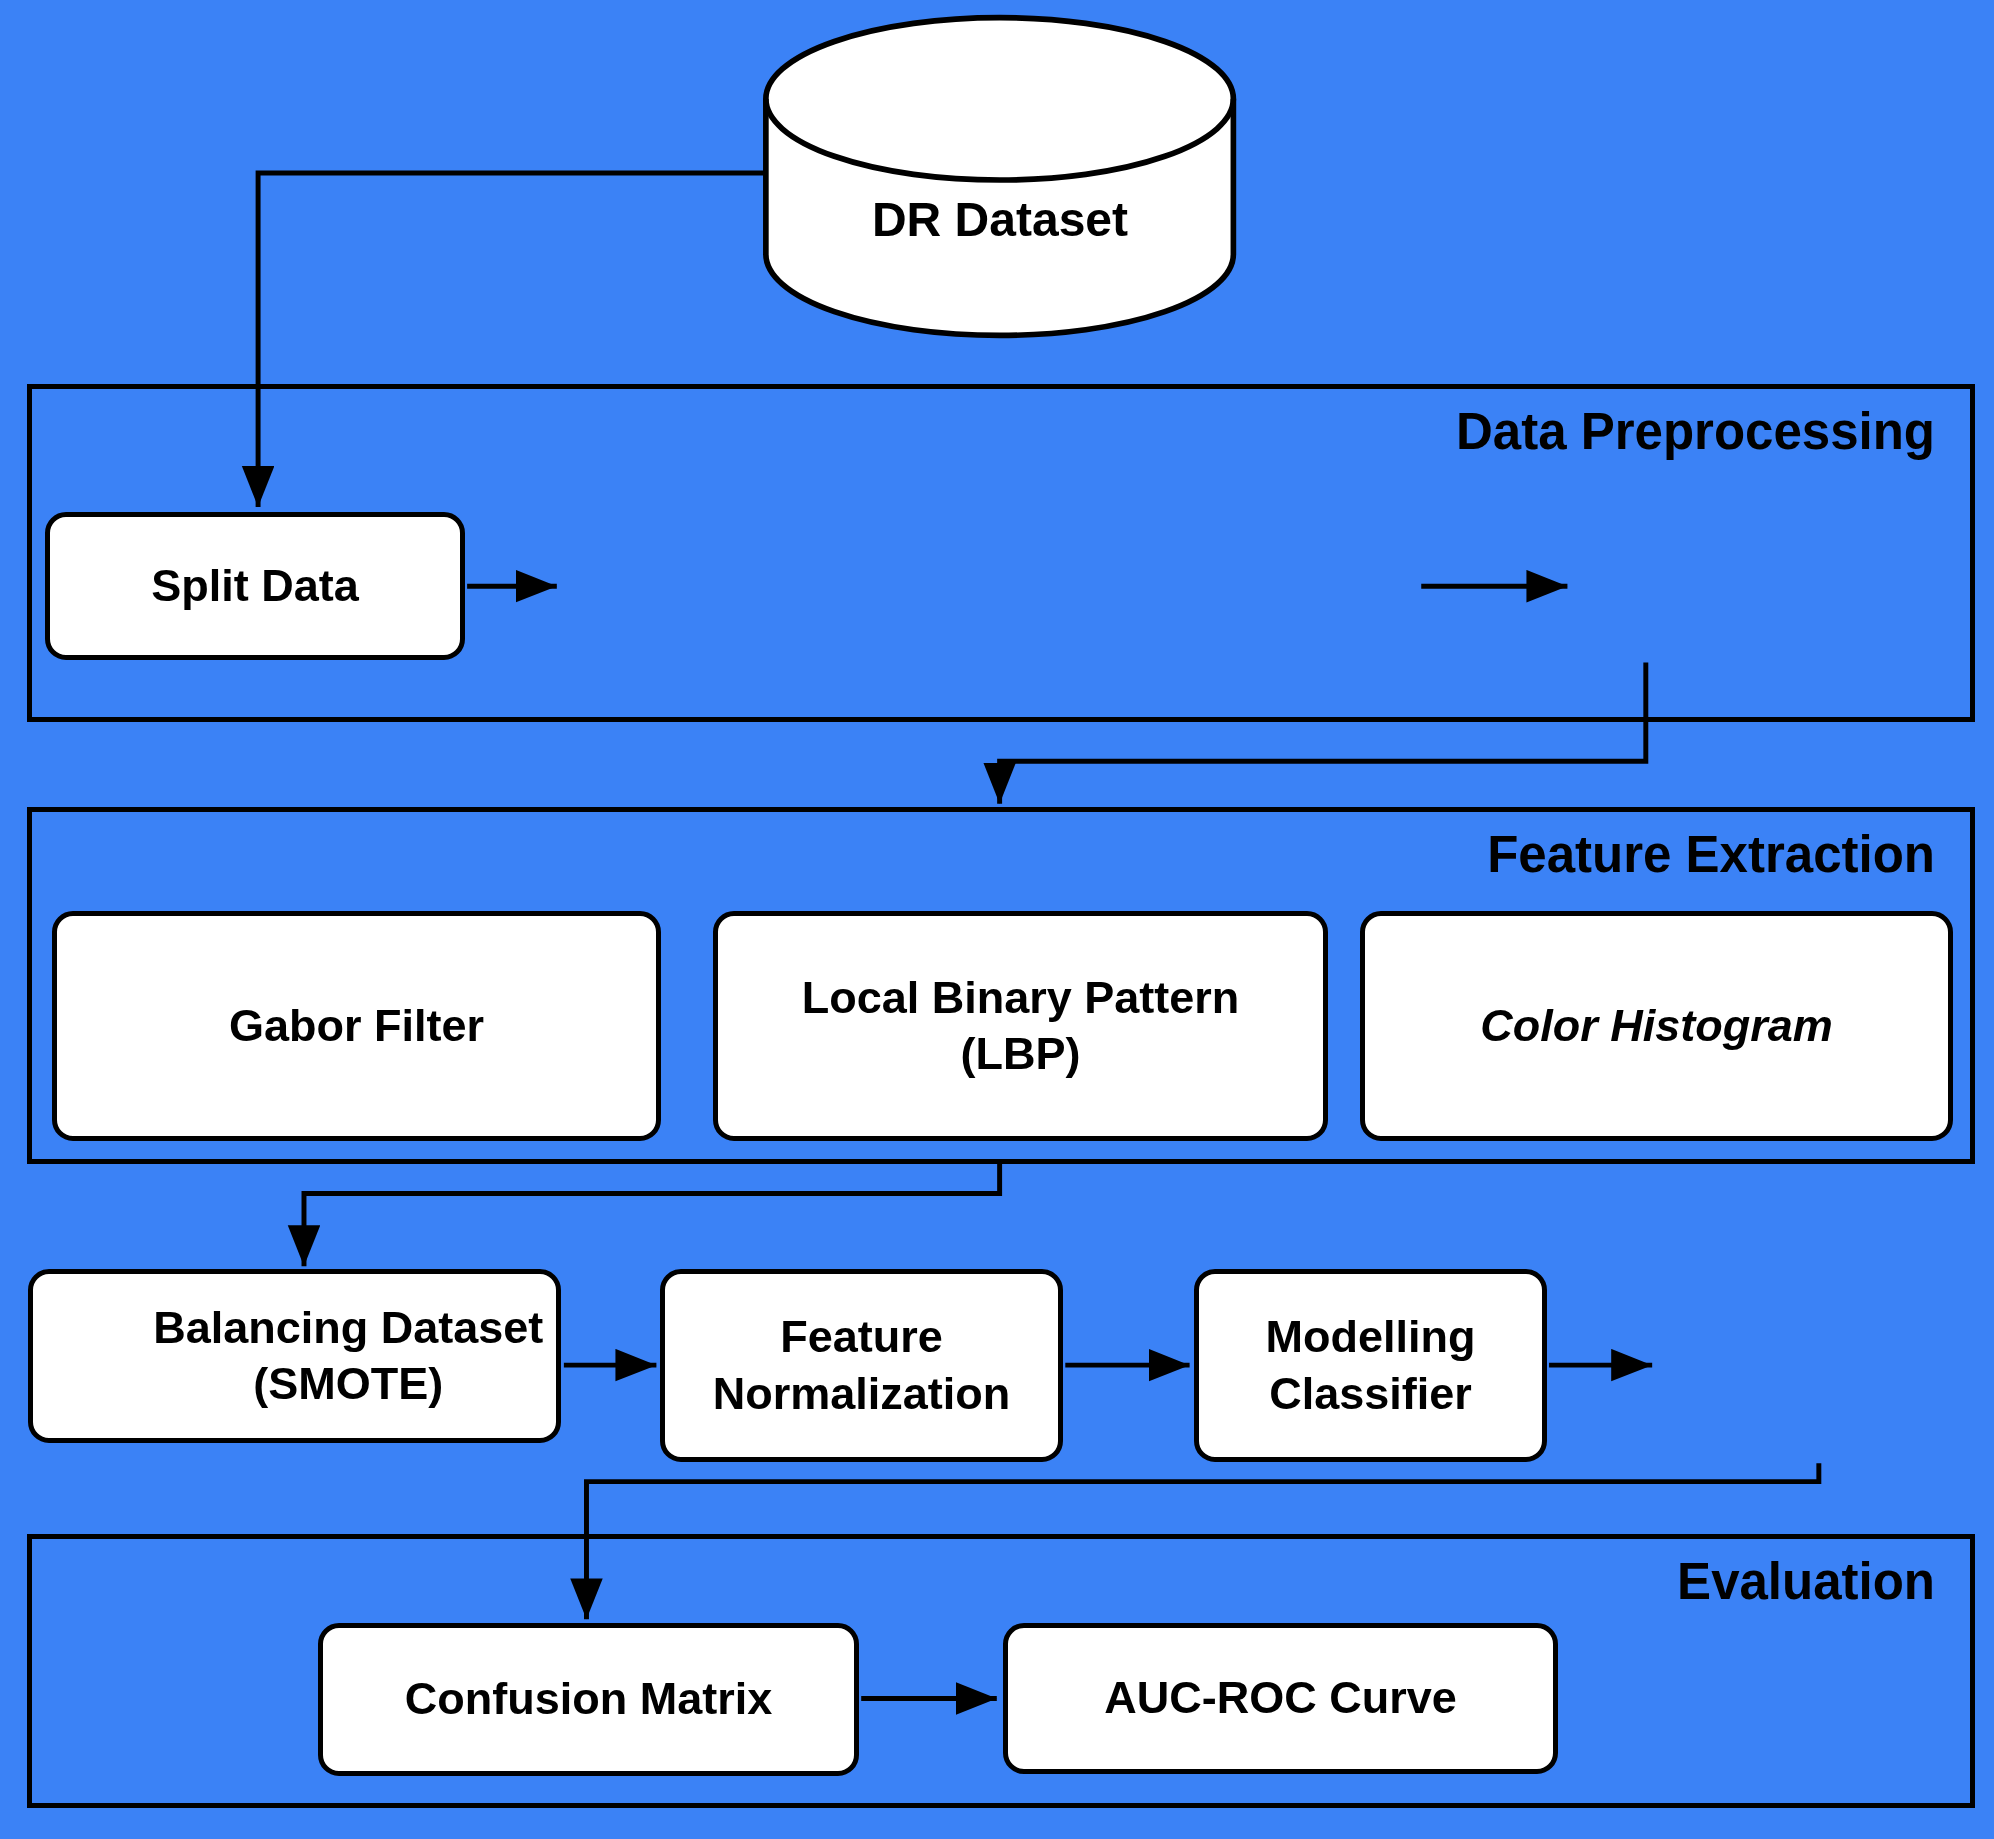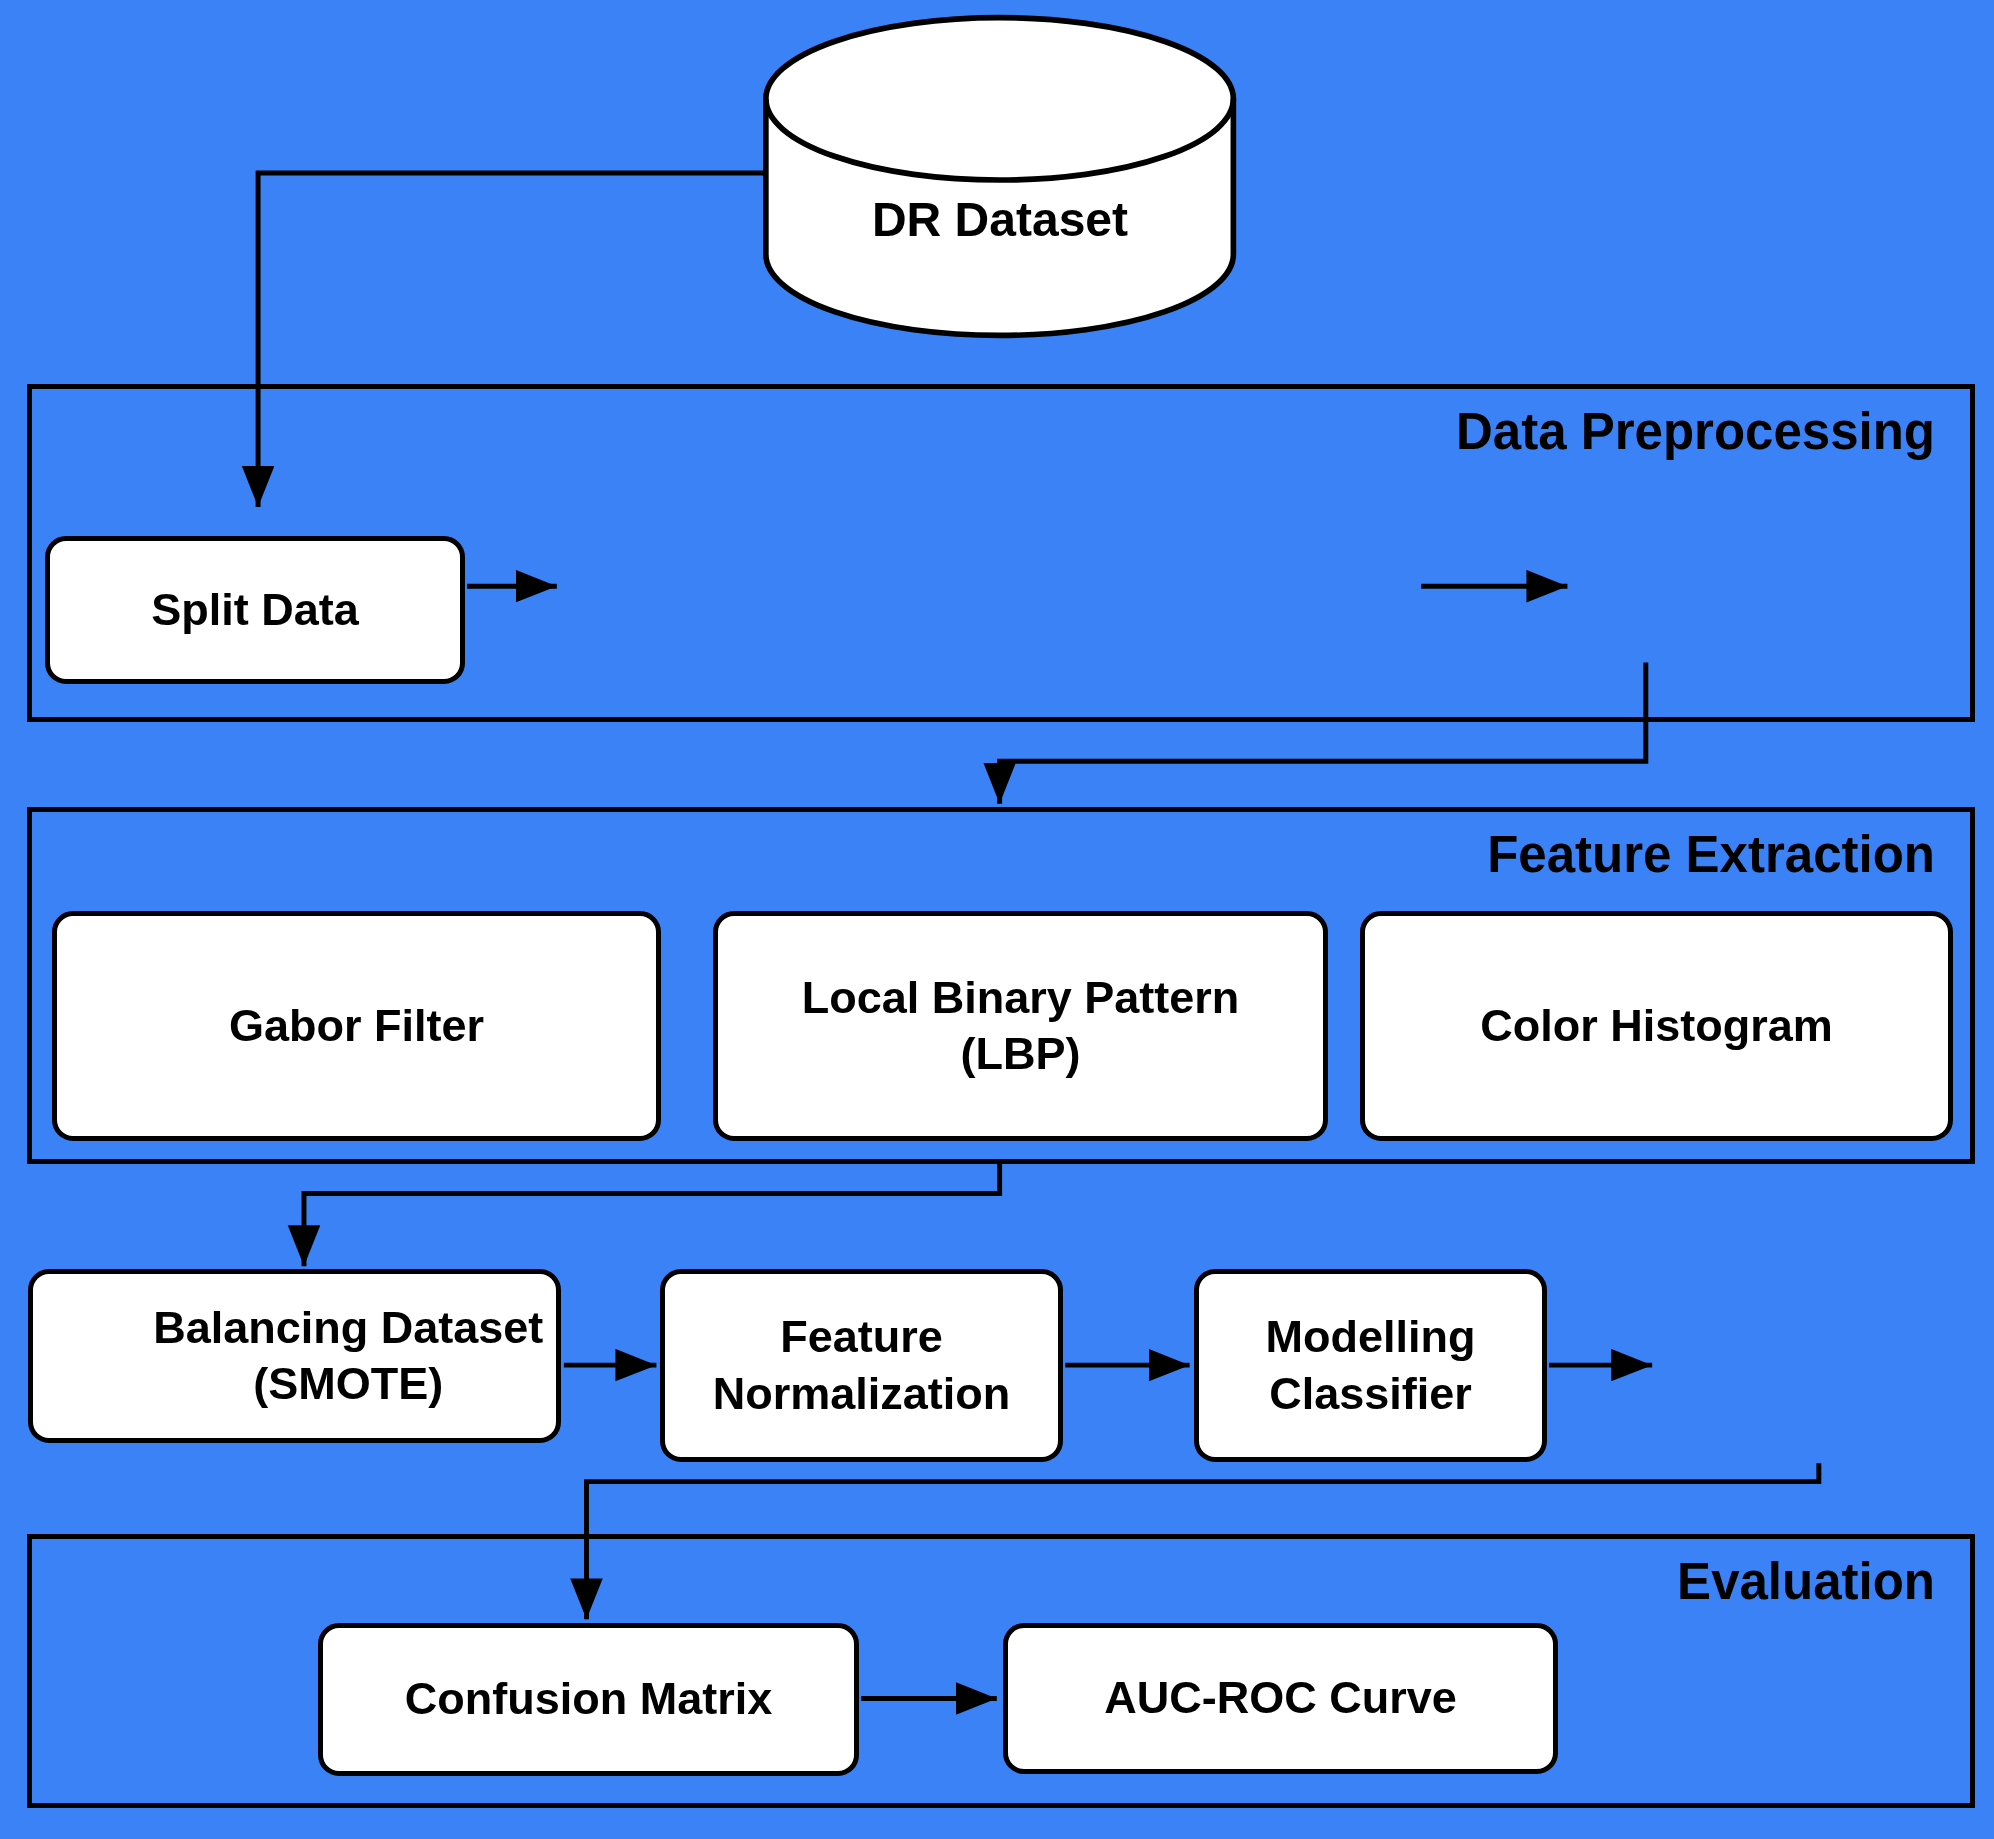--- a/index.html
+++ b/index.html
@@ -62,26 +62,26 @@
     width: 468px;
     text-align: center;
     font-size: 48px;
     font-weight: 700;
   }
   
   #sec-preprocessing { left: 27px; top: 384px;  width: 1948px; height: 338px; }
   #sec-features      { left: 27px; top: 807px; width: 1948px; height: 357px; }
   #sec-evaluation    { left: 27px; top: 1534px; width: 1948px; height: 274px; }
   
-  #node-split   { left: 45px;   top: 512px;  width: 420px;  height: 148px; margin-top: 24px; }
+  #node-split   { left: 45px;   top: 512px;  width: 420px;  height: 148px; }
   #node-resize  { left: 561px;  top: 512px;  width: 858px; height: 148px; }
   #node-gray    { left: 1572px; top: 512px;  width: 370px;  height: 148px; }
   #node-gabor   { left: 52px;   top: 911px; width: 609px;  height: 230px; }
   #node-lbp     { left: 713px; top: 911px; width: 615px;  height: 230px; }
-  #node-hist    { left: 1360px; top: 911px; width: 593px;  height: 230px; }
+  #node-hist    { left: 1360px; top: 911px; width: 593px;  height: 230px; font-style: italic; }
   #node-smote   { left: 28px;   top: 1269px; width: 533px;  height: 174px; justify-content: flex-end; }
   #node-norm    { left: 660px;  top: 1269px; width: 403px;  height: 193px; }
   #node-clf     { left: 1194px; top: 1269px; width: 353px;  height: 193px; }
   #node-opt     { left: 1657px; top: 1269px; width: 286px;  height: 193px; }
   #node-conf    { left: 318px;  top: 1623px; width: 541px;  height: 153px; }
   #node-auc     { left: 1003px; top: 1623px; width: 555px;  height: 151px; }
 </style>
 </head>
 <body>
 

